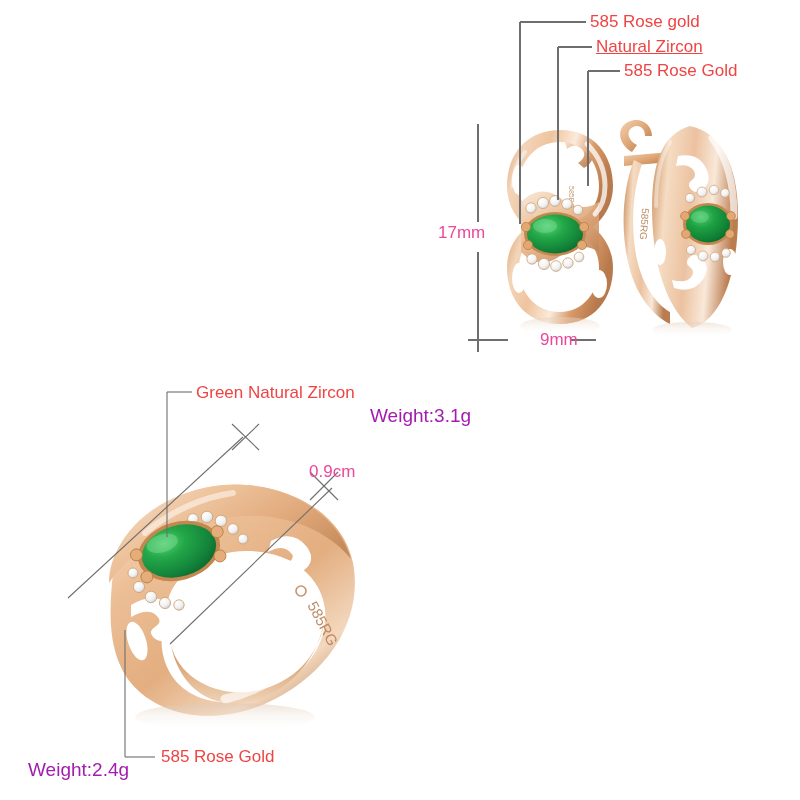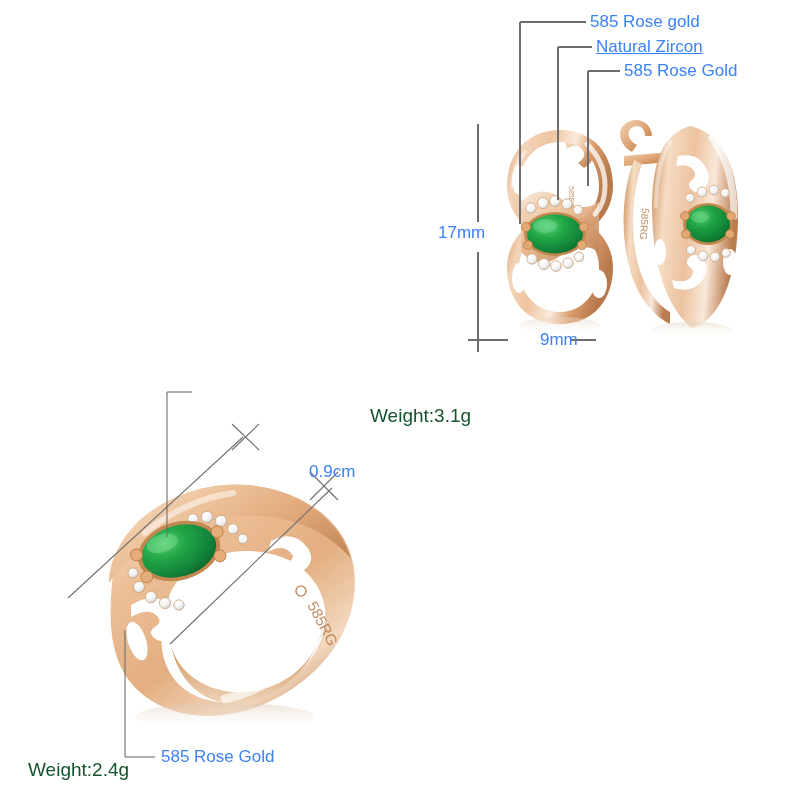--- a/index.html
+++ b/index.html
@@ -12,37 +12,37 @@
     width: 800px;
     height: 800px;
     background: #ffffff;
     overflow: hidden;
     font-family: "Liberation Sans", sans-serif;
   }
 
   
   .label {
     position: absolute;
-    color: #3b82f6;
+    color: #ef4444;
     font-size: 17px;
     line-height: 1;
     white-space: nowrap;
     font-family: "Liberation Sans", sans-serif;
   }
   .dim-label {
     position: absolute;
-    color: #3b82f6;
+    color: #ec4899;
     font-size: 17px;
     line-height: 1;
     white-space: nowrap;
     text-align: center;
   }
   .weight-label {
     position: absolute;
-    color: #14532d;
+    color: #a21caf;
     font-size: 19px;
     line-height: 1;
     white-space: nowrap;
   }
 
   svg.overlay {
     position: absolute;
     left: 0; top: 0;
     width: 800px;
     height: 800px;
@@ -382,20 +382,21 @@
   <div class="label" style="left:596px; top:38px;text-decoration:underline;">Natural Zircon</div>
 
   <div class="label" style="left:624px; top:62px;">585 Rose Gold</div>
 
   <div class="dim-label" style="left:438px; top:224px;">17mm</div>
 
   <div class="dim-label" style="left:540px; top:331px;">9mm</div>
 
   <div class="weight-label" style="left:370px; top:406px;">Weight:3.1g</div>
 
+  <div class="label" style="left:196px; top:384px;">Green Natural Zircon</div>
 
   <div class="dim-label" style="left:268px; top:463px;margin-left:41px;">0.9cm</div>
 
   <div class="label" style="left:161px; top:748px;">585 Rose Gold</div>
 
   <div class="weight-label" style="left:28px; top:760px;">Weight:2.4g</div>
 
 </div>
 
 </body></html>

